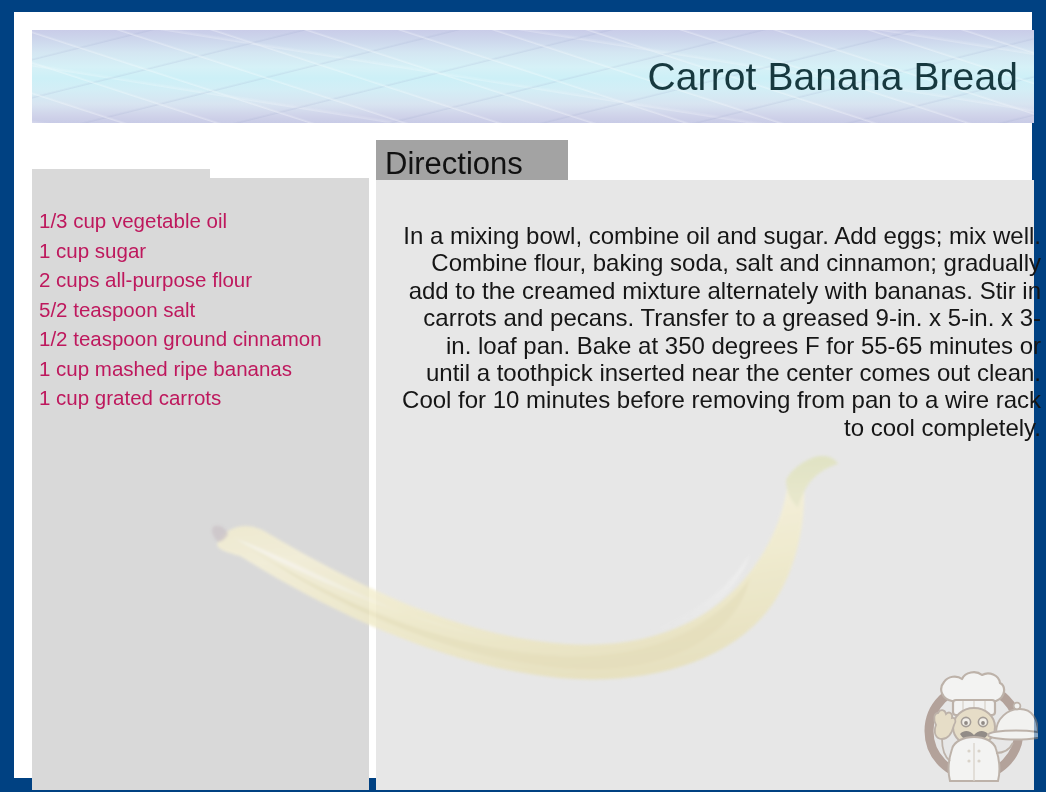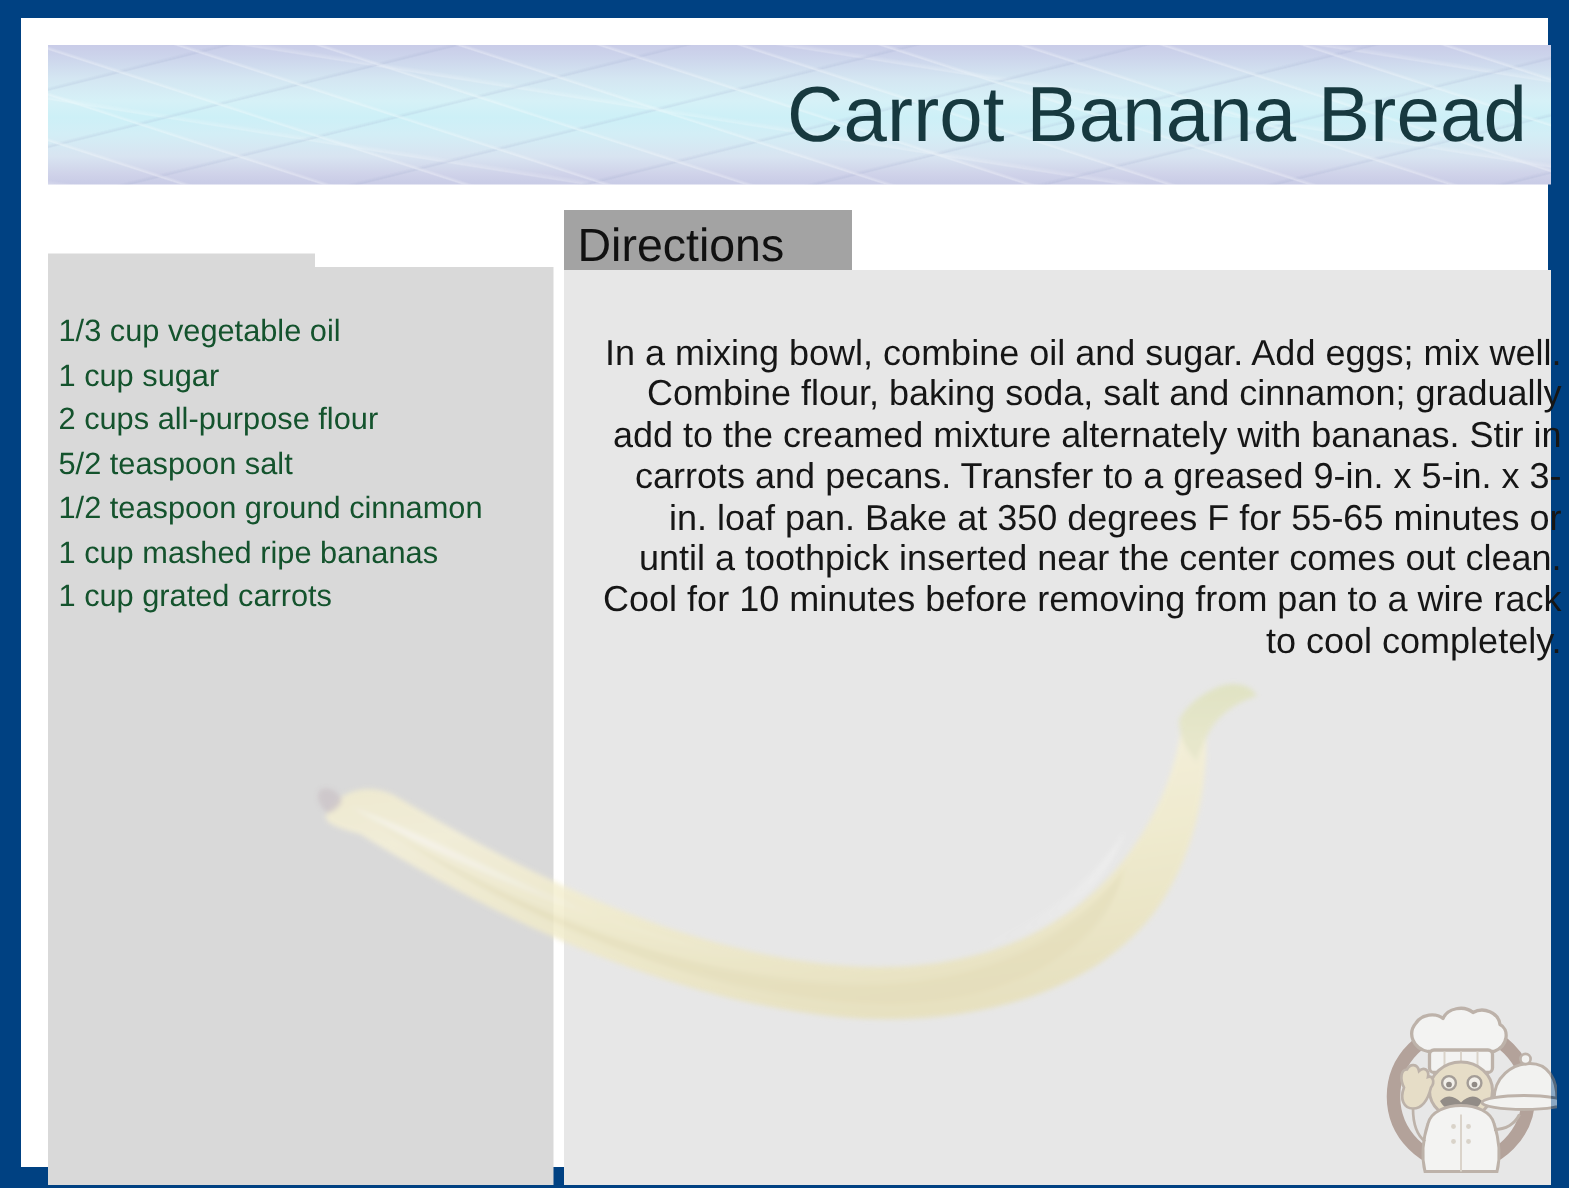--- a/index.html
+++ b/index.html
@@ -72,21 +72,21 @@
         rgba(255,255,255,0) 0px,
         rgba(255,255,255,0) 52px,
         rgba(255,255,255,.55) 53px,
         rgba(255,255,255,0) 56px);
   }
   .banner-title {
     position: absolute;
     right: 16px;
     top: 50%;
     transform: translateY(-50%);
-    font-size: 52px;
+    font-size: 39px;
     font-weight: 400;
     color: #17393f;
     letter-spacing: .1px;
     white-space: nowrap;
   }
 
   
   .tab {
     position: absolute;
     background: #d9d9d9;
@@ -119,21 +119,21 @@
   .ingredient-list {
     position: absolute;
     left: 7px; top: 28px;
     right: 6px;
     margin: 0; padding: 0;
     list-style: none;
   }
   .ingredient-list li {
     font-size: 20.5px;
     line-height: 29.5px;
-    color: #14532d;
+    color: #be185d;
     white-space: nowrap;
   }
 
   .directions-text {
     position: absolute;
     left: 8px; top: 25px;
     width: 640px;
     margin: 17px;
     font-size: 24px;
     line-height: 27.4px;

